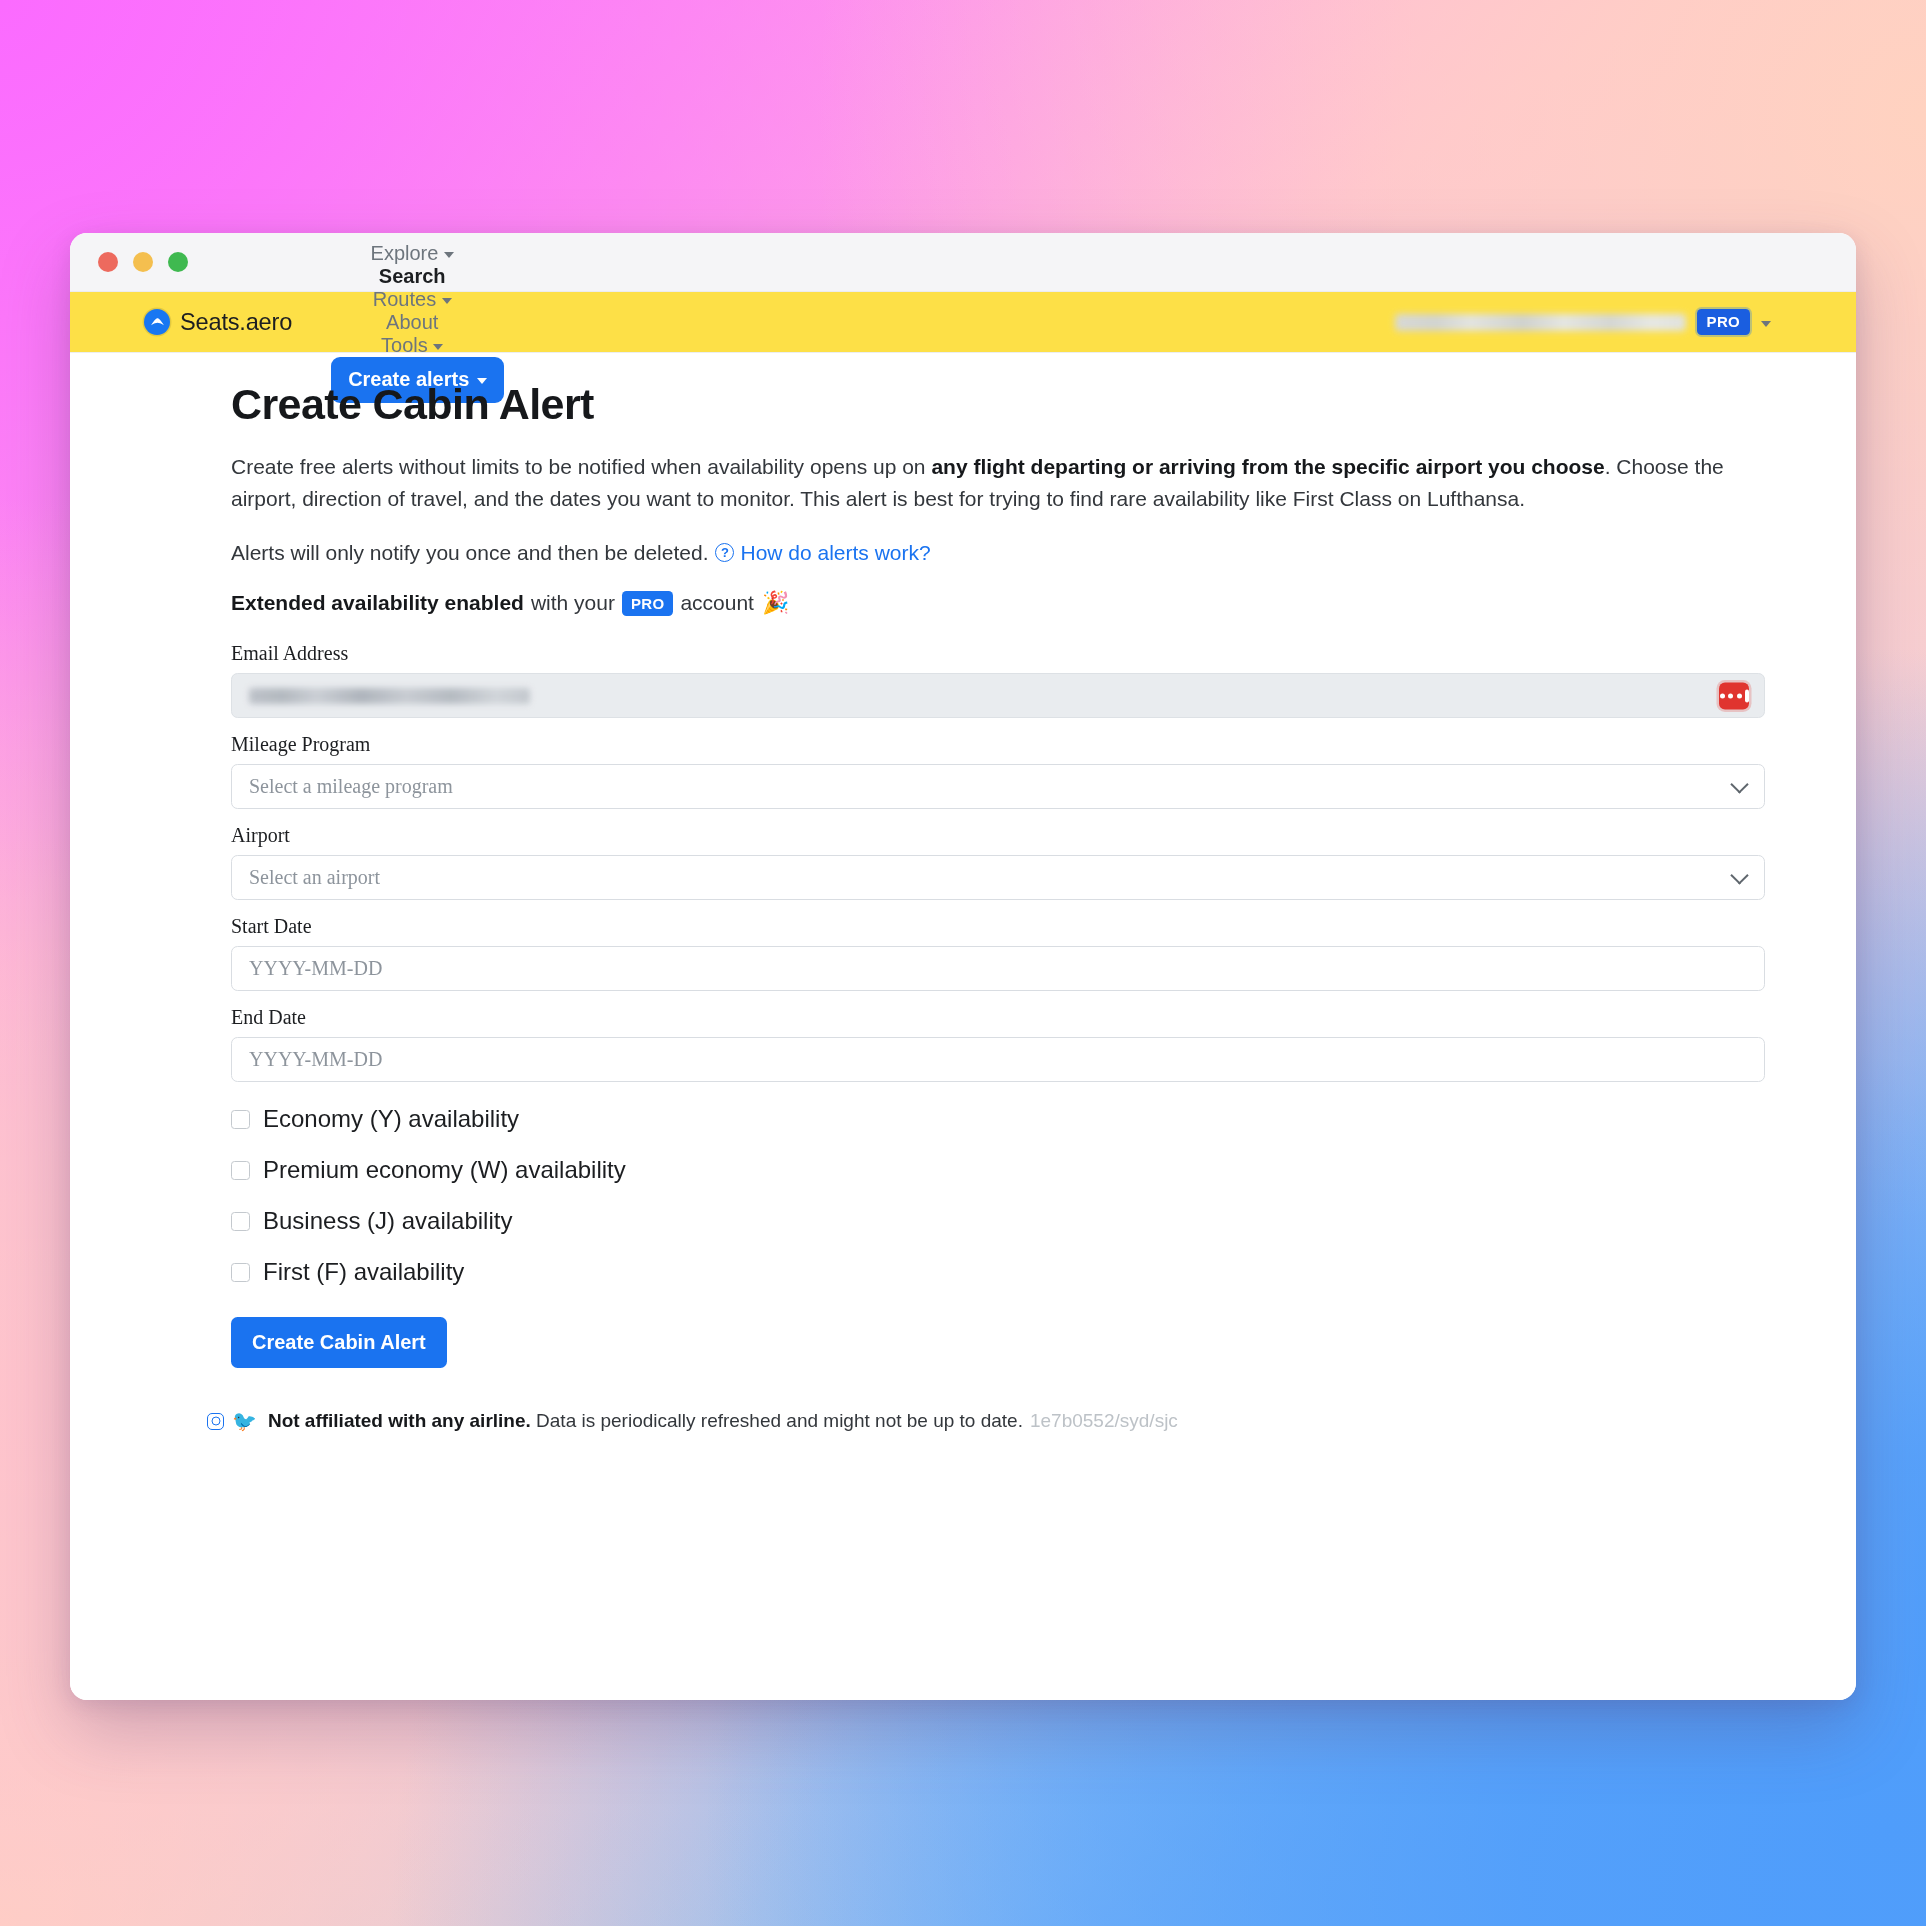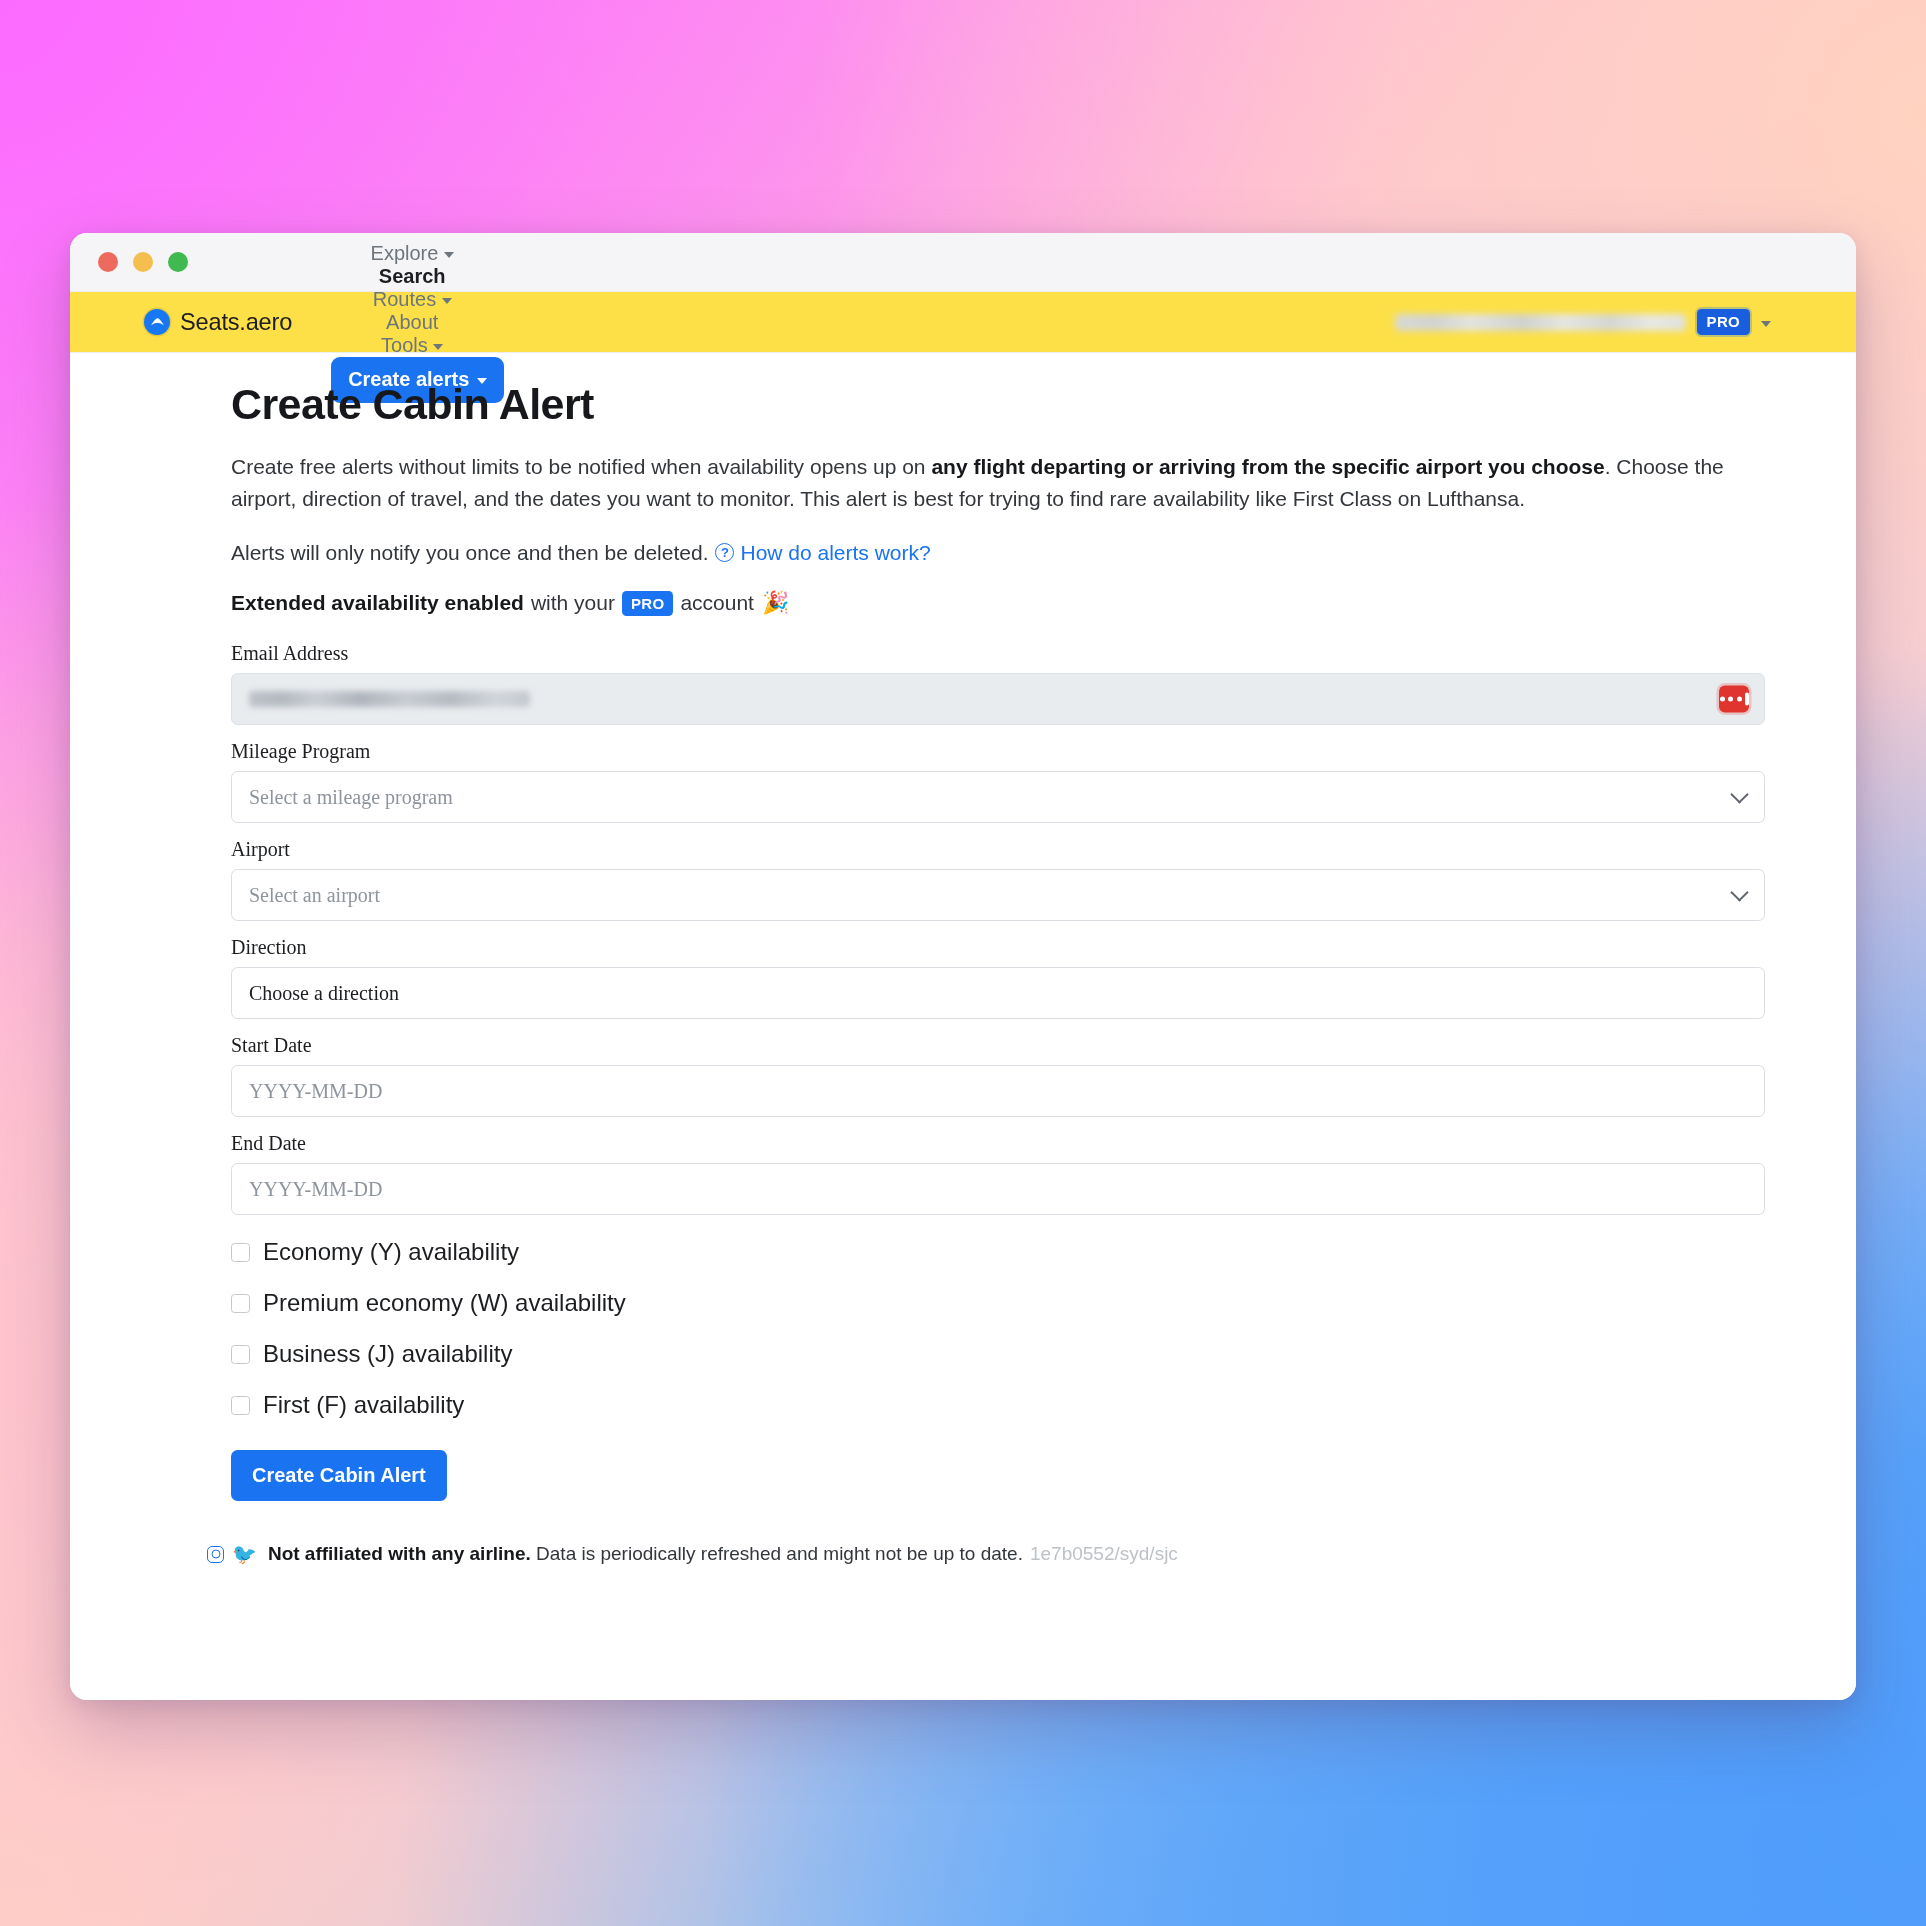--- a/index.html
+++ b/index.html
@@ -189,21 +189,21 @@
   .field { margin-bottom: 15px; font-family: Liberation Serif, serif; }
   .field-label {
     font-size: 20px;
     color: #1c1e21;
     margin-bottom: 8px;
     display: block;
   }
 
   .input-shell {
     position: relative;
-    height: 52px;
+    height: 45px;
     border: 0.5px solid #d9dde2;
     border-radius: 6.5px;
     background: #ffffff;
     display: flex; align-items: center;
     padding: 0 17px;
   }
   .input-shell.readonly { background: #e9ecef; border-color: #dde1e5; }
 
   .input-text { font-size: 20px; color: #1c1e21; }
   .input-text.placeholder { color: #8d949c; }
@@ -397,26 +397,20 @@
       
       <div class="field">
         <label class="field-label">Airport</label>
         <div class="input-shell">
           <span class="input-text placeholder">Select an airport</span>
           <i class="select-caret"></i>
         </div>
       </div>
 
       
-      <div class="field">
-        <label class="field-label">Direction</label>
-        <div class="input-shell">
-          <span class="input-text">Choose a direction</span>
-        </div>
-      </div>
 
       
       <div class="field">
         <label class="field-label">Start Date</label>
         <div class="input-shell">
           <span class="input-text placeholder">YYYY-MM-DD</span>
         </div>
       </div>
 
       

